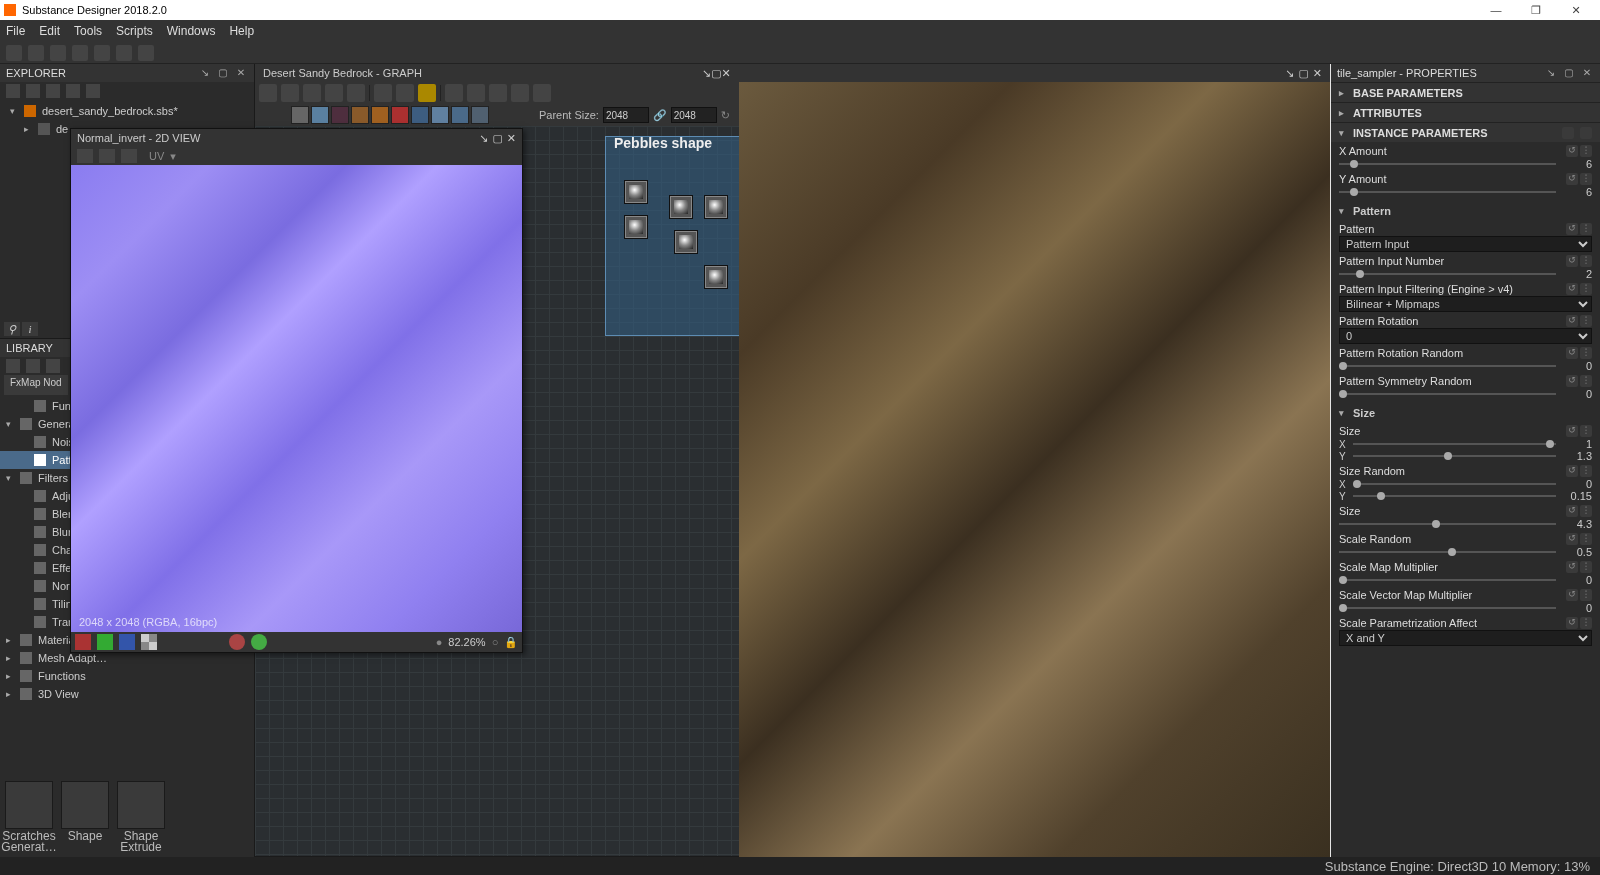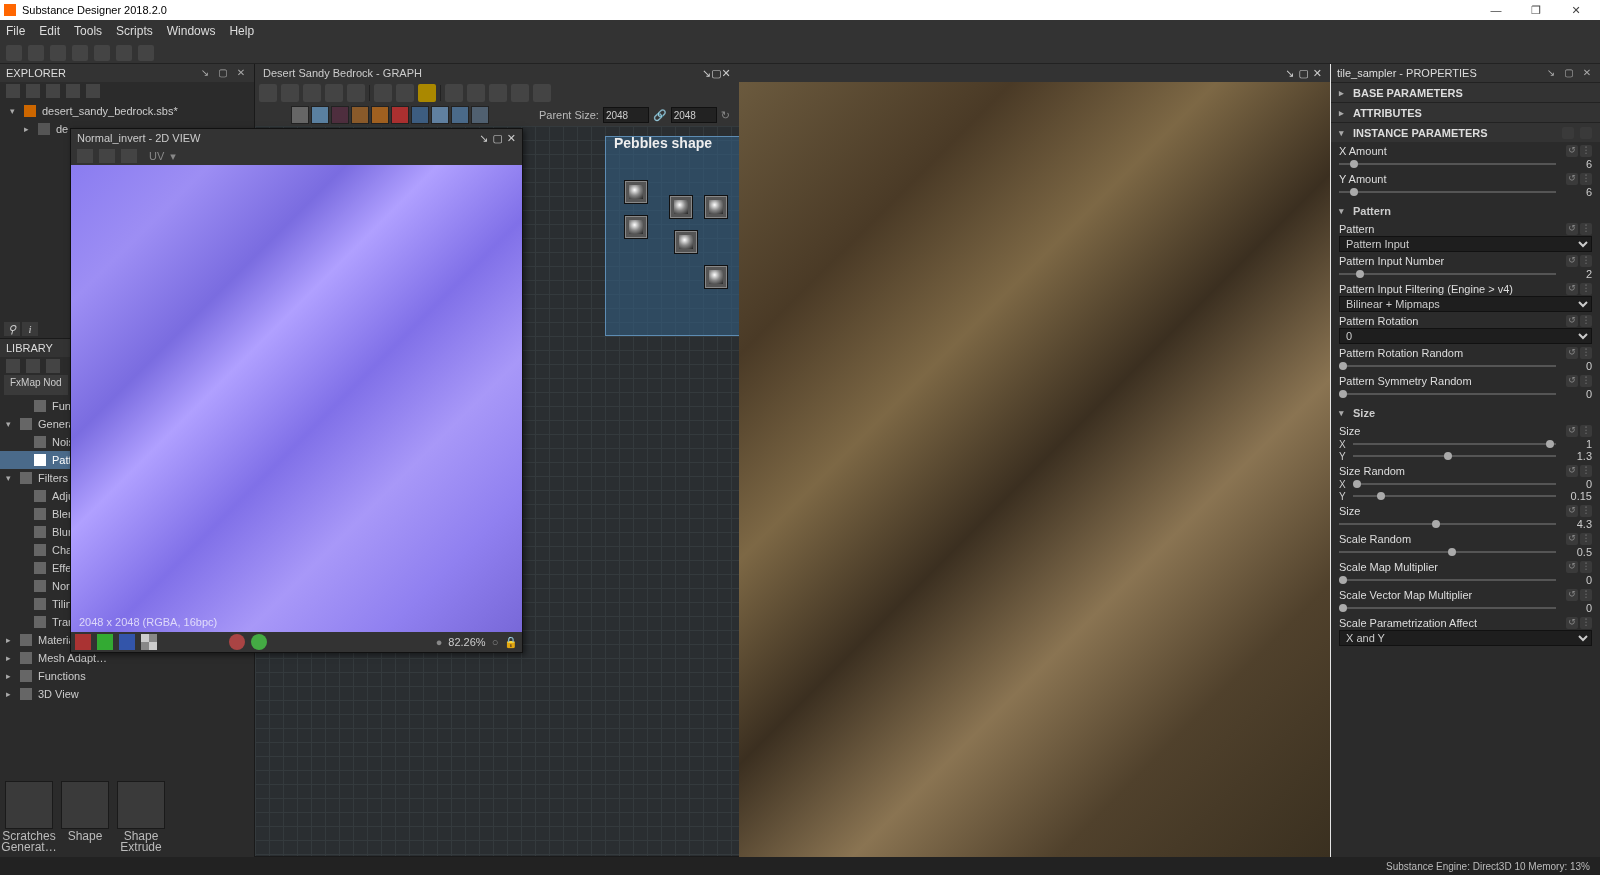--- a/index.html
+++ b/index.html
@@ -87,21 +87,21 @@
 .v2-title .spacer { flex: 1; }
 .v2-tb { height: 18px; background: #333; display: flex; align-items: center; padding: 0 6px; gap: 6px; }
 .v2-tb .vtb { width: 16px; height: 14px; background: #444; }
 .v2-canvas { flex: 1; background: linear-gradient(135deg, #8a7cf0 0%, #9d8ef4 15%, #7a6ce0 30%, #b0a0ff 40%, #8070e8 55%, #a898f8 70%, #9080f0 85%, #7868d8 100%); position: relative; }
 .v2-info { position: absolute; left: 8px; bottom: 4px; color: rgba(255,255,255,0.7); font-size: 11px; }
 .v2-bottom { height: 20px; background: #333; display: flex; align-items: center; padding: 0 4px; gap: 6px; }
 .v2-bottom .vb { width: 16px; height: 16px; }
 .v2-bottom .spacer { flex: 1; }
 .zoom { font-size: 11px; color: #ccc; }
 
-.statusbar { height: 18px; background: #222; display: flex; align-items: center; justify-content: flex-end; padding: 0 10px; font-size: 10px; color: #bbb; }
+.statusbar { height: 18px; background: #222; display: flex; align-items: center; justify-content: flex-end; padding: 0 10px; font-size: 13px; color: #bbb; }
 </style>
 </head>
 <body>
 
 <div class="titlebar">
   <div class="t-icon"></div>
   <span>Substance Designer 2018.2.0</span>
   <div class="spacer"></div>
   <div class="wcb">—</div>
   <div class="wcb">❐</div>

